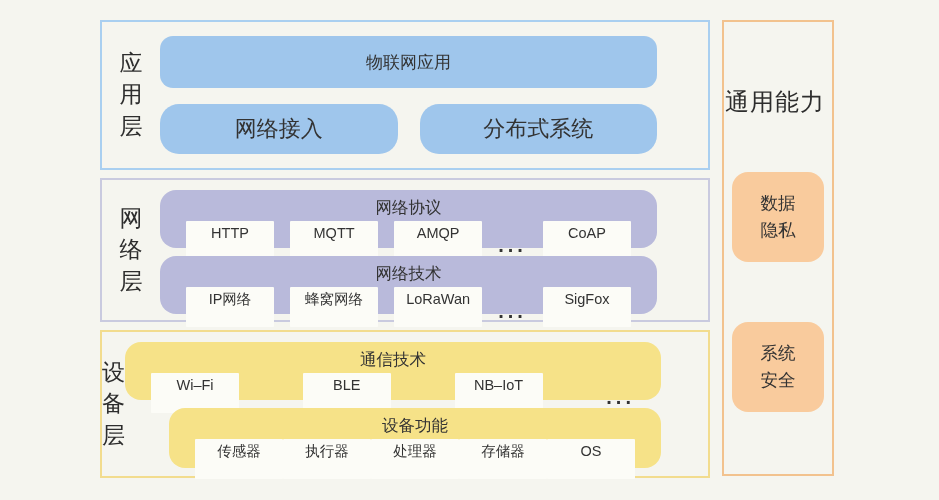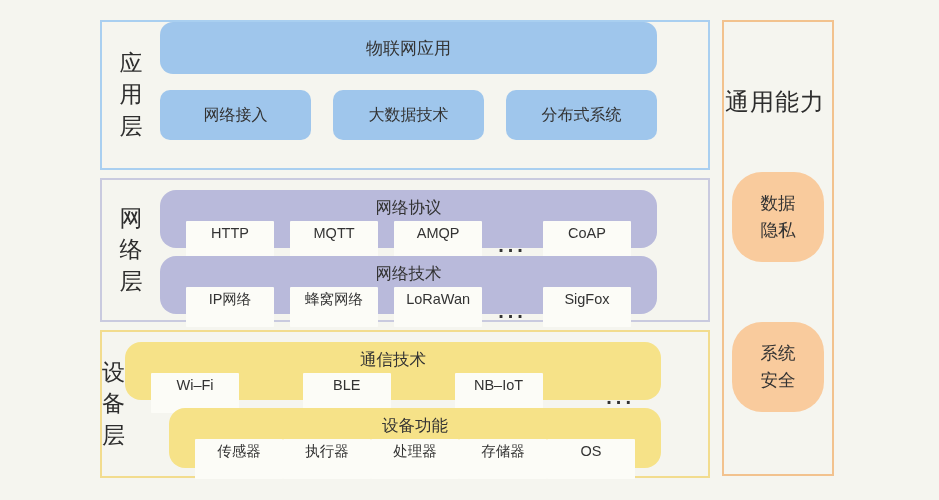--- a/index.html
+++ b/index.html
@@ -22,27 +22,27 @@
 
   .layer-label {
     width:58px; display:flex; align-items:center; justify-content:center;
     font-size:23px; font-weight:500; line-height:1.35; white-space:pre-line;
     text-align:center; color:#2d2d2d;
   }
   .layer-content { flex:1; margin-right:51px; display:flex; flex-direction:column; }
 
   
   .app-main {
-    height:52px; background:var(--blue); border-radius:13px;
+    margin-top:14px; height:52px; background:var(--blue); border-radius:13px;
     display:flex; align-items:center; justify-content:center; font-size:17px;
   }
   .app-row { margin-top:16px; height:50px; display:flex; gap:22px; }
   .app-sub {
-    flex:1; background:var(--blue); border-radius:10px;
-    display:flex; align-items:center; justify-content:center; font-size:16px;
+    flex:1; background:var(--blue); border-radius:19px;
+    display:flex; align-items:center; justify-content:center; font-size:22px;
   }
 
   
   .group { border-radius:16px; padding:6px 26px 0; }
   #layer-net .group { background:var(--purple); }
   #layer-dev .group { background:var(--yellow); }
   .g-first  { margin-top:10px; height:58px; }
   .g-second { margin-top:8px;  height:58px; }
   #layer-dev .g-second { height:60px;margin-left:44px; }
   .group-title { text-align:center; font-size:16.5px; font-weight:500; height:22px; line-height:22px; }
@@ -57,38 +57,37 @@
   .sidebar {
     position:absolute; left:722px; top:20px; width:112px; height:456px;
     border:2px solid var(--cap-border); background:var(--bg);
   }
   .sidebar-title {
     position:absolute; top:64px; left:0; right:6px; text-align:center;
     font-size:24px; font-weight:500; letter-spacing:1px; color:#2d2d2d;
   }
   .cap-item {
     position:absolute; left:8px; width:92px; height:90px; background:var(--orange);
-    border-radius:30px; display:flex; align-items:center; justify-content:center;
+    border-radius:16px; display:flex; align-items:center; justify-content:center;
     text-align:center; font-size:17.5px; line-height:1.55; white-space:pre-line;
   }
   #cap-0 { top:150px; }
   #cap-1 { top:300px; }
 </style>
 </head>
 <body>
 
 <section class="layer" id="layer-app">
   <div class="layer-label">应
 用
 层</div>
   <div class="layer-content">
     <div class="app-main">物联网应用</div>
     <div class="app-row">
       <div class="app-sub">网络接入</div>
-      <div class="app-sub">大数据技术</div>
       <div class="app-sub">分布式系统</div>
     </div>
   </div>
 </section>
 
 <section class="layer" id="layer-net">
   <div class="layer-label">网
 络
 层</div>
   <div class="layer-content">

